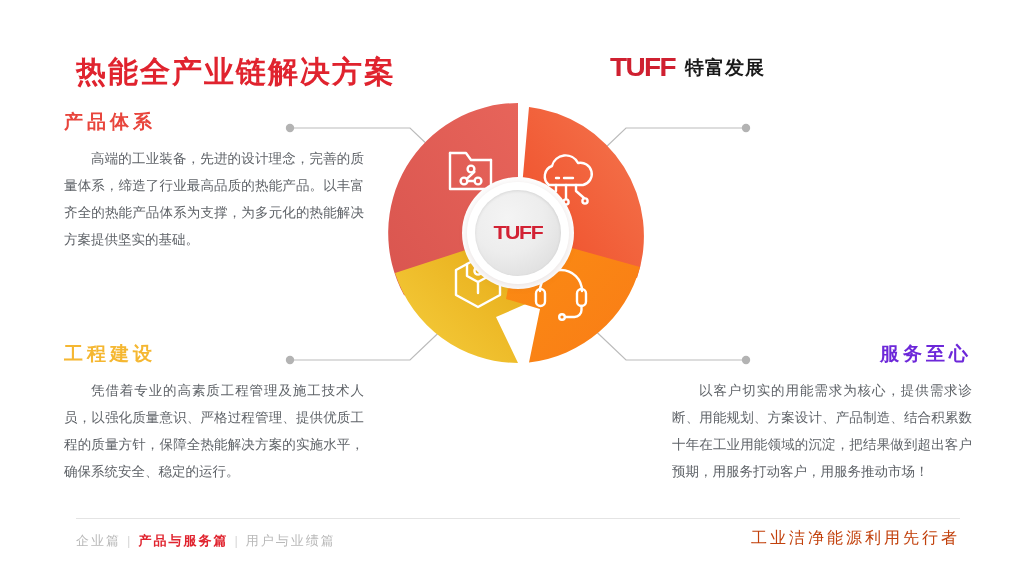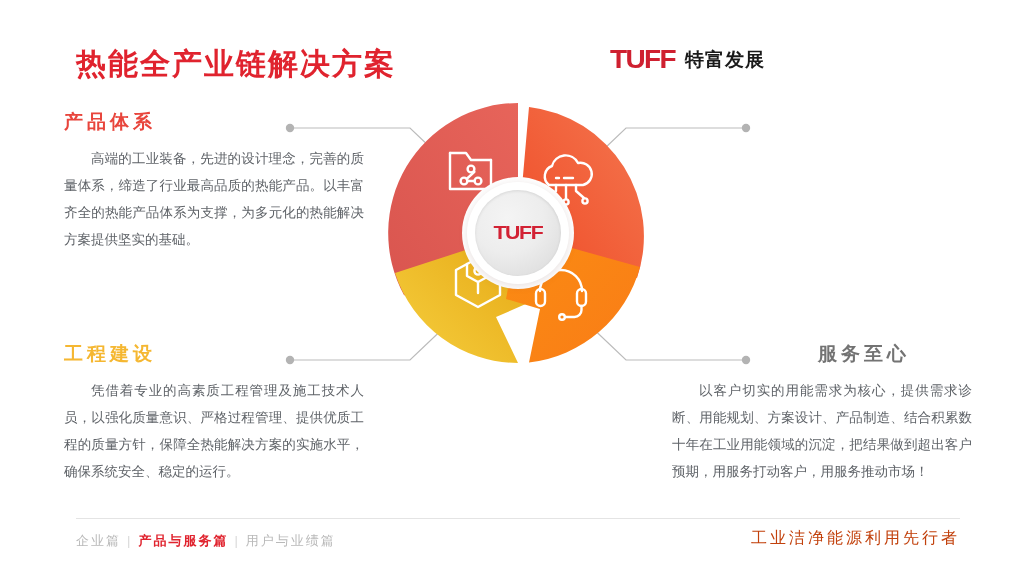--- a/index.html
+++ b/index.html
@@ -12,21 +12,21 @@
     width: 1036px;
     height: 586px;
     background: #ffffff;
     overflow: hidden;
     font-family: "Liberation Sans", "DejaVu Sans", sans-serif;
   }
 
   
   #header {
     position: absolute;
-    left: 0; top: 0;
+    left: 0; top: 8px;
     width: 837px;
     height: 96px;
   }
   #page-title {
     position: absolute;
     left: 76px;
     top: 44px;
     font-size: 30px;
     font-weight: bold;
     color: #e0232e;
@@ -83,21 +83,21 @@
     text-indent: 2em;
   }
   #quad-tl { left: 64px;  top: 112px; }
   #quad-tr { left: 672px; top: 112px; }
   #quad-bl { left: 64px;  top: 344px; }
   #quad-br { left: 672px; top: 344px; }
 
   #quad-tl .quad-heading { color: #e8453c; text-align: left; padding-right: 64px; }
   #quad-tr .quad-heading { color: #f4622a; text-align: left;  padding-left: 84px; }
   #quad-bl .quad-heading { color: #f5b731; text-align: left; padding-right: 64px; }
-  #quad-br .quad-heading { color: #737373; text-align: center;  padding-left: 84px; }
+  #quad-br .quad-heading { color: #6d28d9; text-align: right;  padding-left: 84px; }
 
   
   #connectors {
     position: absolute;
     left: 0; top: 0;
     width: 1036px;
     height: 586px;
     pointer-events: none;
   }
 

